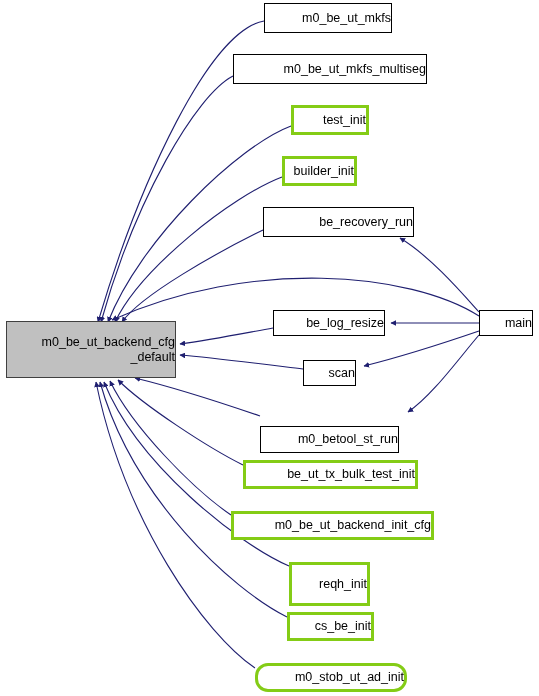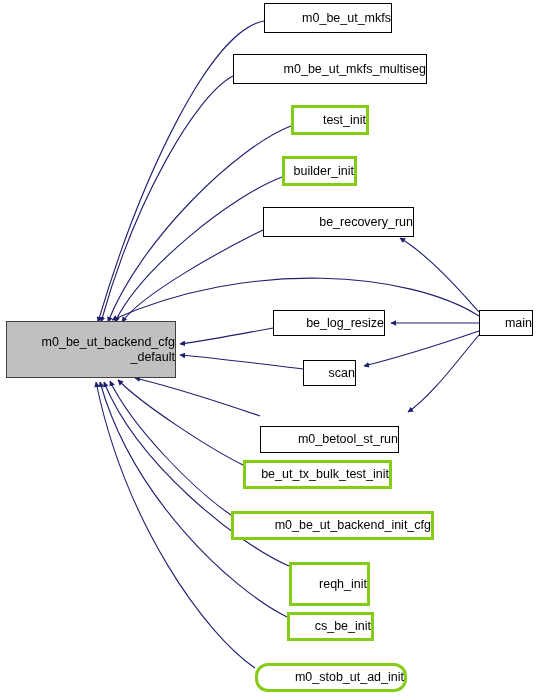--- a/index.html
+++ b/index.html
@@ -51,21 +51,21 @@
       <div class="node focus" style="left: 6px; top: 321px; width: 170px; height: 57px;"><span>m0_be_ut_backend_cfg
 _default</span></div>
       <div class="node" style="left: 264px; top: 3px; width: 128px; height: 30px;"><span>m0_be_ut_mkfs</span></div>
       <div class="node" style="left: 233px; top: 54px; width: 194px; height: 30px;"><span>m0_be_ut_mkfs_multiseg</span></div>
       <div class="node red" style="left: 291px; top: 105px; width: 78px; height: 30px;"><span>test_init</span></div>
       <div class="node red" style="left: 282px; top: 156px; width: 75px; height: 30px;"><span>builder_init</span></div>
       <div class="node" style="left: 263px; top: 207px; width: 151px; height: 30px;"><span>be_recovery_run</span></div>
       <div class="node" style="left: 273px; top: 310px; width: 112px; height: 26px;"><span>be_log_resize</span></div>
       <div class="node" style="left: 303px; top: 360px; width: 53px; height: 26px; padding-left: 12px;"><span>scan</span></div>
       <div class="node" style="left: 260px; top: 426px; width: 139px; height: 27px;"><span>m0_betool_st_run</span></div>
-      <div class="node red" style="left: 243px; top: 460px; width: 149px; height: 29px;"><span>be_ut_tx_bulk_test_init</span></div>
+      <div class="node red" style="left: 243px; top: 460px; width: 175px; height: 29px;"><span>be_ut_tx_bulk_test_init</span></div>
       <div class="node red" style="left: 231px; top: 511px; width: 203px; height: 29px;"><span>m0_be_ut_backend_init_cfg</span></div>
       <div class="node red" style="left: 289px; top: 562px; width: 81px; height: 44px;"><span>reqh_init</span></div>
       <div class="node red" style="left: 287px; top: 612px; width: 87px; height: 29px;"><span>cs_be_init</span></div>
       <div class="node red" style="left: 255px; top: 663px; width: 152px; height: 29px; border-radius: 13px;"><span>m0_stob_ut_ad_init</span></div>
       <div class="node" style="left: 479px; top: 310px; width: 54px; height: 26px;"><span>main</span></div>
     </div>
 
 </div>
 
 </body></html>

